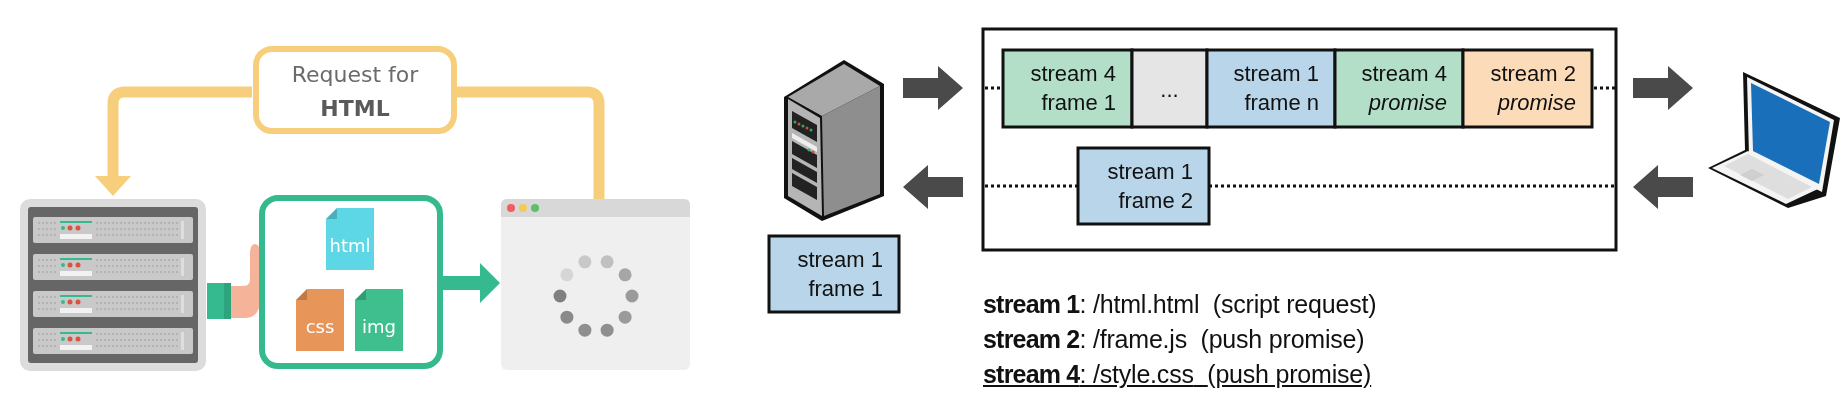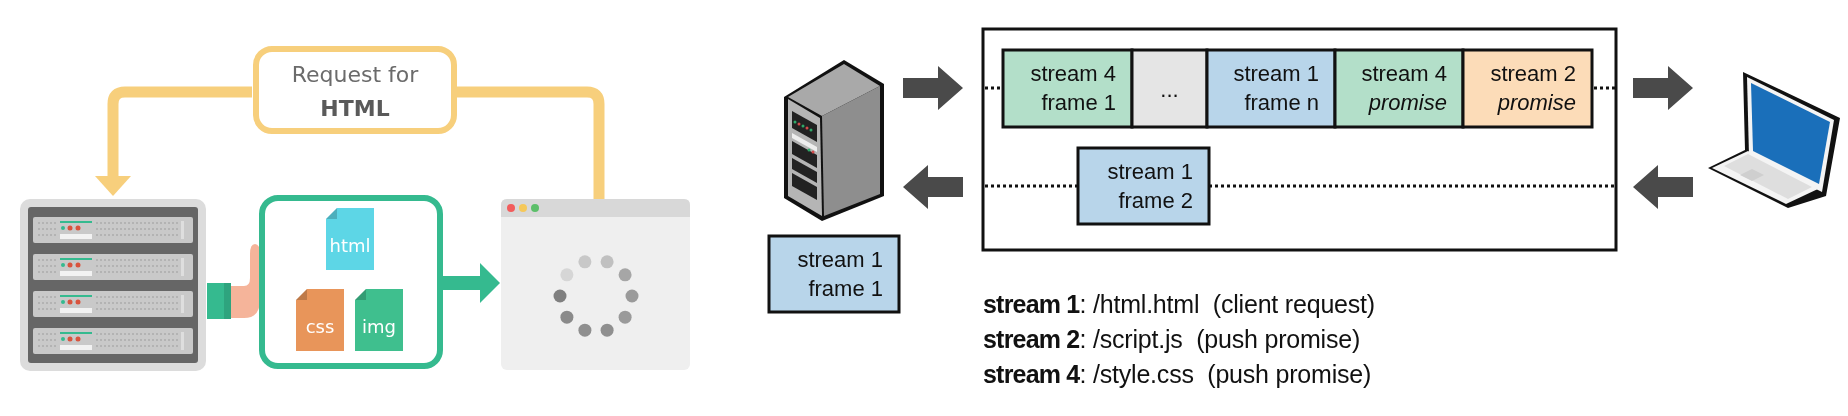--- a/index.html
+++ b/index.html
@@ -228,15 +228,15 @@
   <g>
     <polygon points="1743,72 1840,118 1826,196 1788,208 1708,168 1745,150" fill="#111"></polygon>
     <polygon points="1747,77 1834,120 1822,192 1749,156" fill="#f4f4f4"></polygon>
     <polygon points="1751,83 1830,122 1819,184 1753,151" fill="#1a6fba"></polygon>
     <polygon points="1712,168 1748,151 1820,188 1786,204" fill="#f4f4f4"></polygon>
     <polygon points="1724,166 1748,154 1812,187 1788,199" fill="#dedede"></polygon>
     <polygon points="1740,175 1752,169 1764,175 1752,181" fill="#cfcfcf"></polygon>
   </g>
 </svg>
 
-<div class="legend" style="top:290px;"><b>stream 1</b><span>: </span><span>/html.html</span><span>  </span><span>(client request)</span></div>
-<div class="legend" style="top:325px;"><b>stream 2</b><span>: </span><span>/script.js</span><span>  </span><span>(push promise)</span></div>
-<div class="legend" style="top:360px;"><b>stream 4</b><span>: </span><span>/style.css</span><span>  </span><span>(push promise)</span></div>
+<div class="legend" style="top:290px;"><b>stream 1</b><span>: </span><span>/html.html</span><span>  </span><span>(script request)</span></div>
+<div class="legend" style="top:325px;"><b>stream 2</b><span>: </span><span>/frame.js</span><span>  </span><span>(push promise)</span></div>
+<div class="legend" style="top:360px;text-decoration:underline;"><b>stream 4</b><span>: </span><span>/style.css</span><span>  </span><span>(push promise)</span></div>
 
 </body></html>

